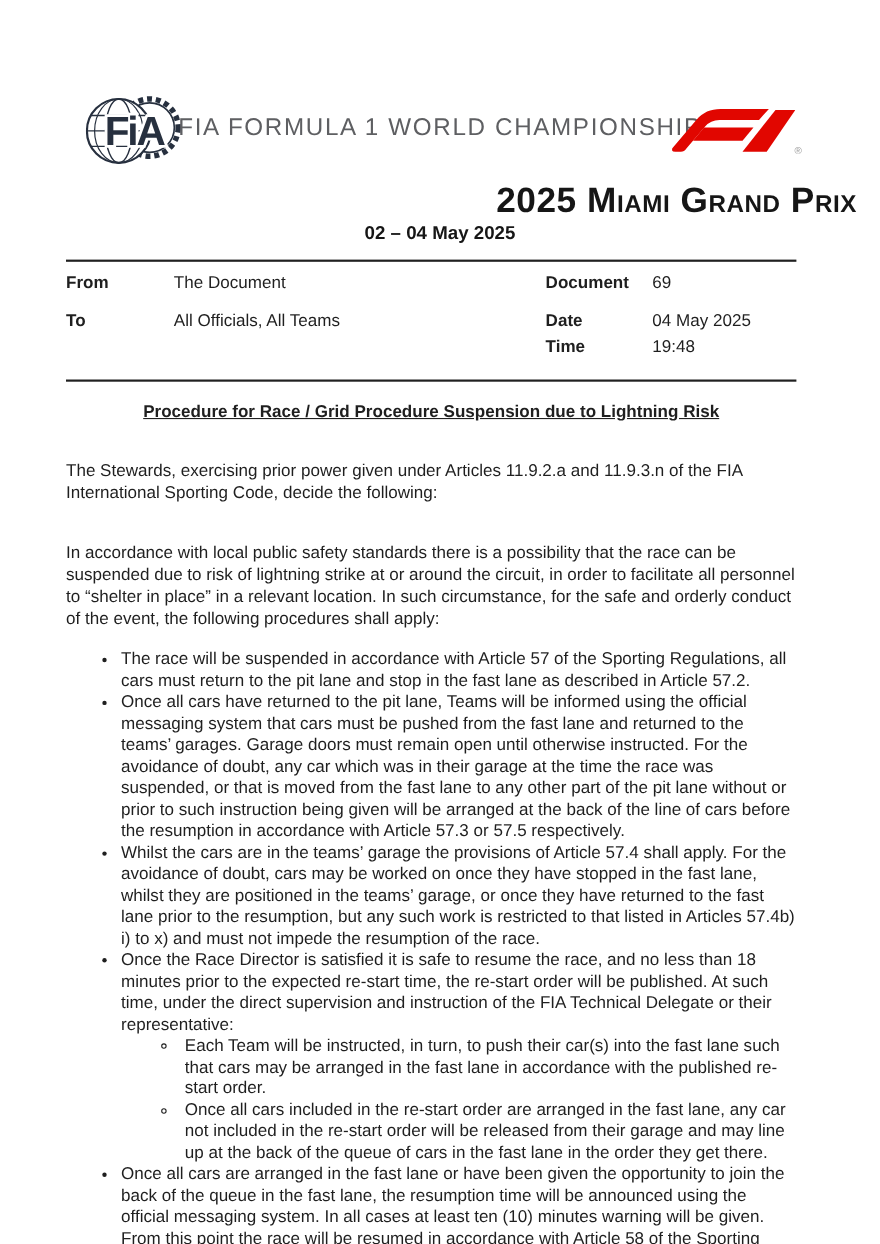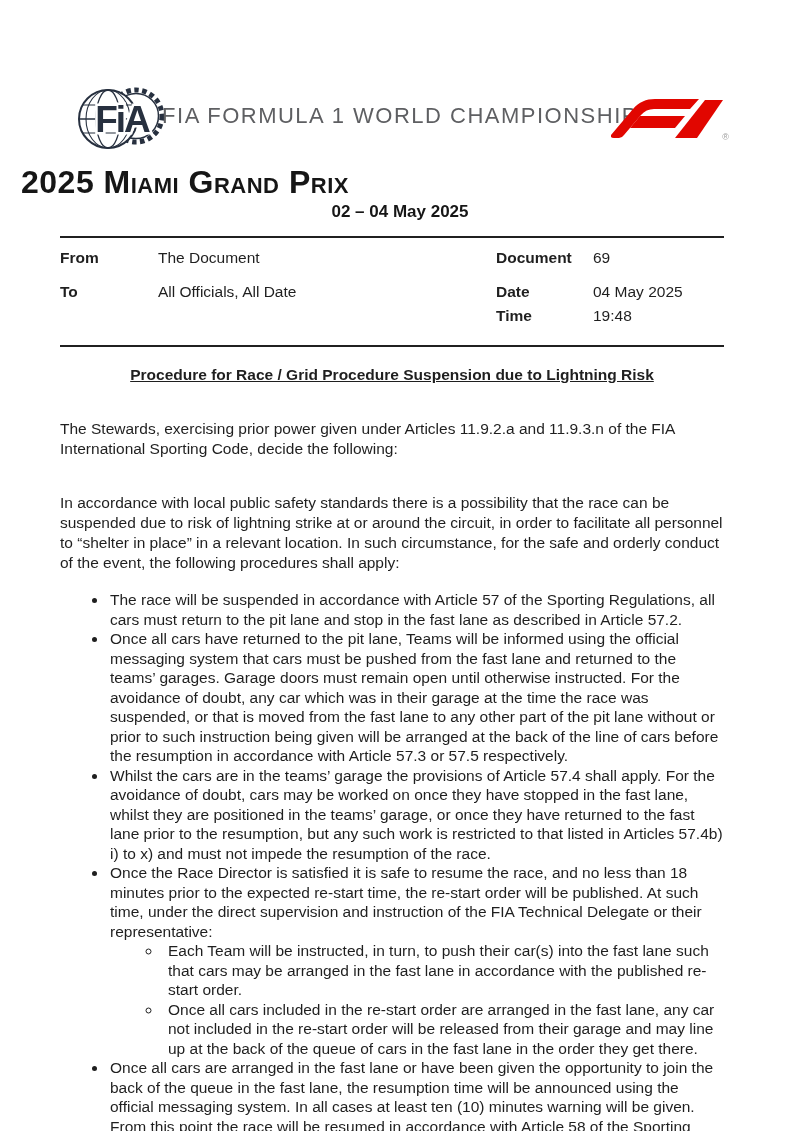--- a/index.html
+++ b/index.html
@@ -29,21 +29,21 @@
   }
   .f1-logo{position:absolute;right:56px;top:98px;}
   .f1-reg{
     position:absolute;right:50px;top:127px;
     color:#9a9a9a;font-size:9px;
   }
 
   
   .event-title{
     margin:0;padding-top:164px;
-    text-align:left;
+    text-align:right;
     font-size:32px;
     line-height:36px;
     font-weight:bold;
     font-variant:small-caps;
     letter-spacing:.5px;
     color:#161616;
   }
   .event-dates{
     margin:2px 0 0;
     text-align:center;
@@ -133,21 +133,21 @@
 
     <div class="meta">
       <div class="meta-row">
         <span class="meta-label">From</span>
         <span class="meta-value">The Document</span>
         <span class="meta-label">Document</span>
         <span class="meta-value">69</span>
       </div>
       <div class="meta-row">
         <span class="meta-label">To</span>
-        <span class="meta-value">All Officials, All Date</span>
+        <span class="meta-value">All Officials, All Teams</span>
         <span class="meta-label">Date</span>
         <span class="meta-value">04 May 2025</span>
       </div>
       <div class="meta-row tight">
         <span></span>
         <span></span>
         <span class="meta-label">Time</span>
         <span class="meta-value">19:48</span>
       </div>
     </div>

